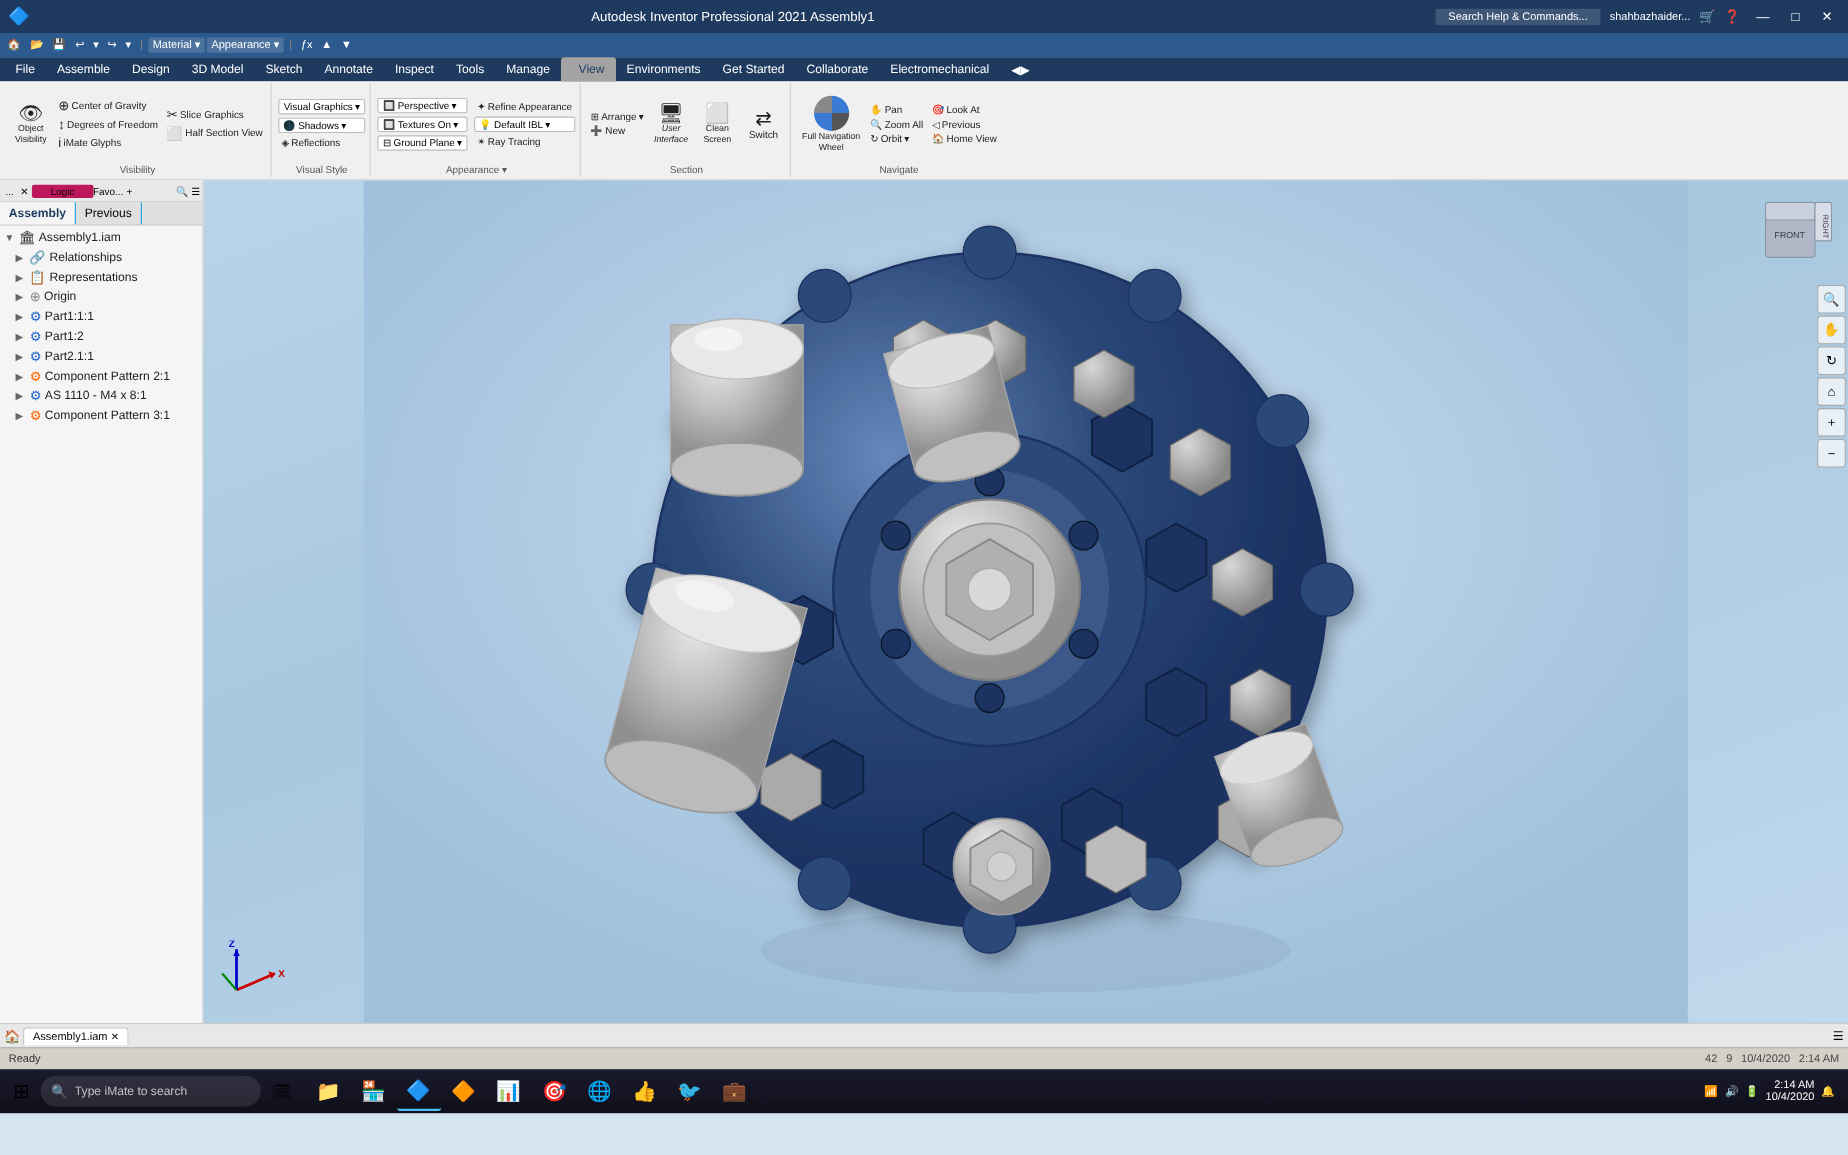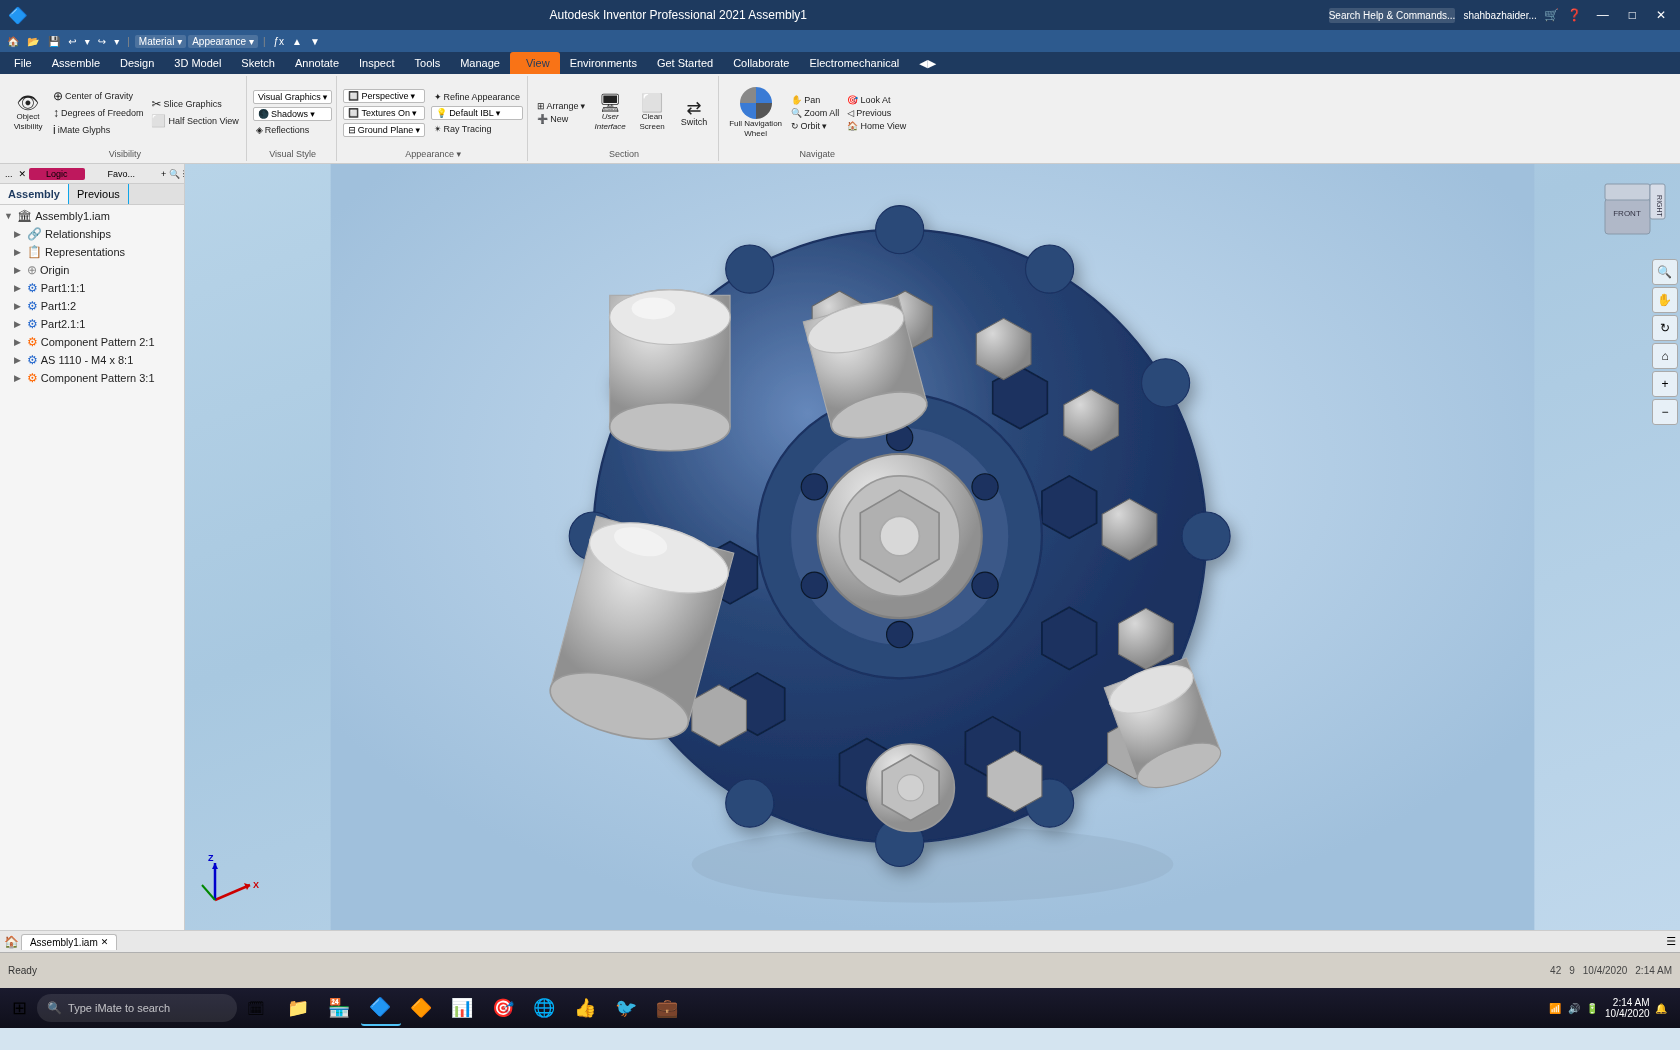--- a/index.html
+++ b/index.html
@@ -43,21 +43,21 @@
       color: white;
     }
     .ribbon-tab {
       padding: 3px 10px;
       font-size: 11px;
       cursor: pointer;
       height: 22px;
       display: flex;
       align-items: center;
     }
-    .ribbon-tab.active { background: #f97316; color: #1e3a5f; border-radius: 3px 3px 0 0; padding-left: 16px; }
+    .ribbon-tab.active { background: #a3a3a3; color: #1e3a5f; border-radius: 3px 3px 0 0; padding-left: 16px; }
 
     
     #ribbon {
       height: 90px;
       background: #f0f0f0;
       border-bottom: 1px solid #ccc;
       display: flex;
       align-items: stretch;
       padding: 2px 4px;
       gap: 2px;
@@ -238,21 +238,21 @@
       cursor: pointer;
       display: flex;
       align-items: center;
       gap: 3px;
     }
     .bottom-tab.active { background: white; }
     .bottom-tab-close { font-size: 9px; cursor: pointer; }
 
     
     #status-bar {
-      height: 36px;
+      height: 20px;
       background: #d4d0c8;
       border-top: 1px solid #b0b0b0;
       display: flex;
       align-items: center;
       padding: 0 8px;
       font-size: 10px;
       color: #333;
       justify-content: space-between;
       text-align: center;
     }
@@ -288,21 +288,21 @@
   </style>
 </head>
 <body>
 
 <div id="title-bar">
   <div class="title-left">
     <span style="font-size:16px;">🔷</span>
   </div>
   <div class="title-center">Autodesk Inventor Professional 2021  Assembly1</div>
   <div class="title-right">
-    <span style="background:rgba(255,255,255,0.15);border-radius:2px;padding:2px 0;font-size:10px;">Search Help &amp; Commands...</span>
+    <span style="background:rgba(255,255,255,0.15);border-radius:2px;padding:2px 12px;font-size:10px;">Search Help &amp; Commands...</span>
     <span style="font-size:10px;">shahbazhaider...</span>
     <span>🛒</span>
     <span>❓</span>
     <span class="win-btn">—</span>
     <span class="win-btn">□</span>
     <span class="win-btn">✕</span>
   </div>
 </div>
 
 <div id="quick-access">
@@ -507,21 +507,21 @@
 </div>
 
 <div id="main-layout" style="height:calc(1050px - 30px - 22px - 22px - 90px - 20px - 32px - 28px - 40px); display:flex;">
 
   <div id="sidebar">
 
     <div style="display:flex;align-items:center;background:#e8e8e8;border-bottom:1px solid #ccc;height:20px;padding:0 2px;font-size:9px;">
       <span style="padding:1px 3px;cursor:pointer;">...</span>
       <span style="padding:1px 3px;cursor:pointer;">✕</span>
       <span style="padding:1px 17px;background:#be185d;border-radius:2px;cursor:pointer;">Logic</span>
-      <span style="padding:1px 23px;cursor:pointer;">Favo...</span>
+      <span style="padding:1px 0;cursor:pointer;">Favo...</span>
       <span style="padding:1px 3px;cursor:pointer;">+</span>
       <span style="margin-left:auto;display:flex;gap:2px;">
         <span>🔍</span>
         <span>☰</span>
       </span>
     </div>
 
     <div id="sidebar-tabs">
       <div class="sidebar-tab active">Assembly</div>
       <div class="sidebar-tab">Previous</div>

